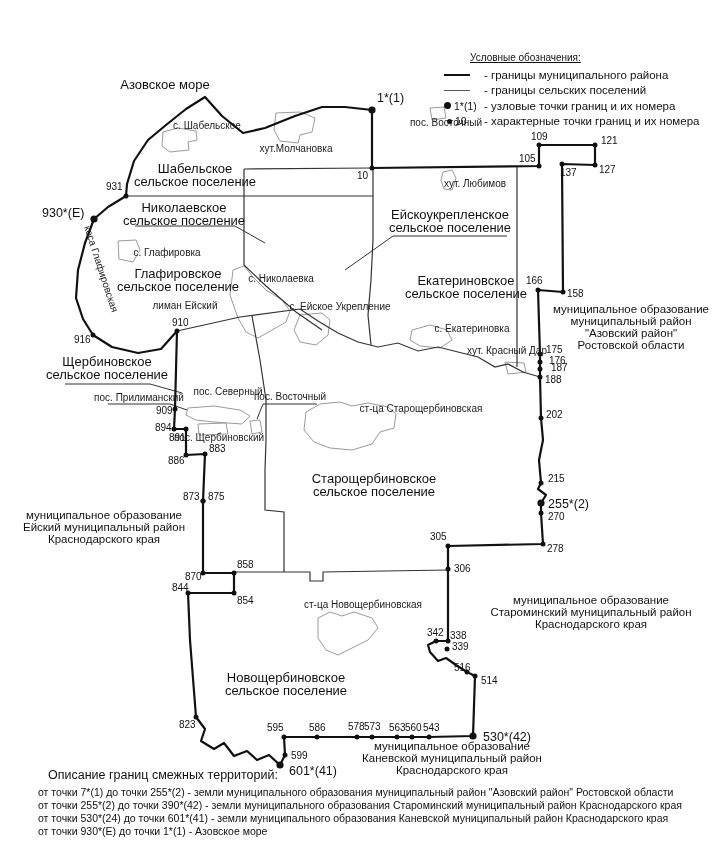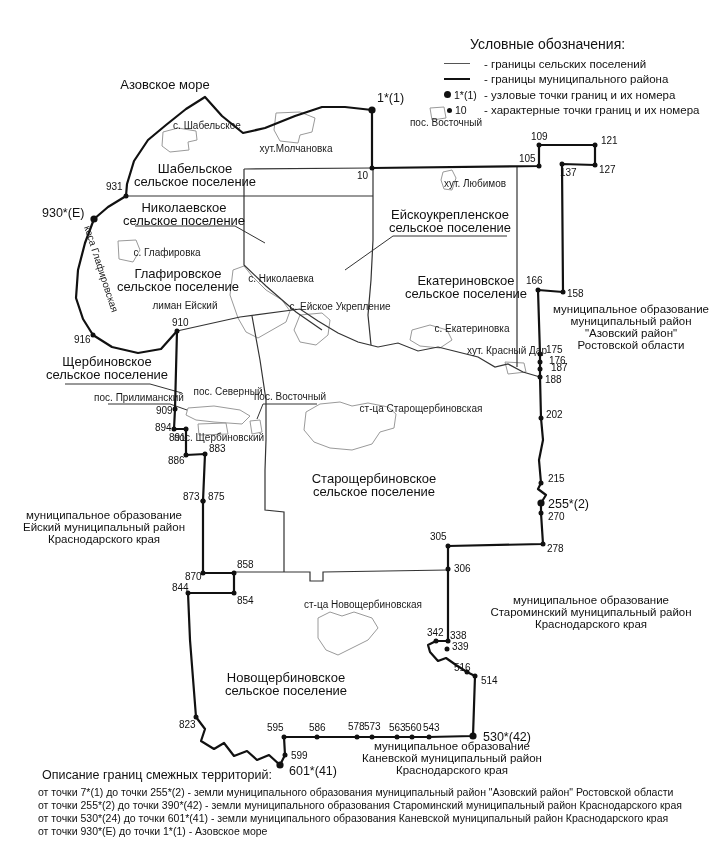--- a/index.html
+++ b/index.html
@@ -7,32 +7,32 @@
         font-family:"Liberation Sans",sans-serif;color:#111;}
   .page svg{position:absolute;left:0;top:0;}
   svg text{fill:#111;font-family:"Liberation Sans",sans-serif;}
   .region{font-size:13px;text-anchor:middle;}
   .place{font-size:10px;text-anchor:middle;fill:#1a1a1a;}
   .water{font-size:10px;text-anchor:middle;fill:#222;}
   .neighbor{font-size:11.5px;text-anchor:middle;}
   .num{font-size:10px;}
   .numnode{font-size:12.5px;}
   .legend{position:absolute;left:438px;top:36px;width:270px;}
-  .legend-title{font-size:14px;margin:0 0 5px 32px;}
+  .legend-title{font-size:10px;margin:16px 0 5px 32px;text-decoration:underline;}
   .legend-row{display:flex;align-items:center;height:13px;margin-bottom:2.5px;}
   .sym{width:46px;min-width:46px;display:flex;align-items:center;gap:3px;padding-left:6px;box-sizing:border-box;}
   .lbl{font-size:11.5px;white-space:nowrap;}
   .line-thick{width:26px;height:0;border-top:2.5px solid #111;}
   .line-thin{width:26px;height:0;border-top:1.5px solid #555;}
   .dot-node{width:7px;height:7px;border-radius:50%;background:#111;}
   .dot-char{width:5px;height:5px;border-radius:50%;background:#111;margin-left:3px;}
   .key{font-size:10.5px;}
   .loc-box{width:15px;height:6px;border:1px solid #888;background:#fff;margin-left:3px;}
   .description{position:absolute;left:38px;top:768px;width:676px;}
-  .desc-title{font-size:12.5px;margin:0 0 4px 4px;}
+  .desc-title{font-size:12.5px;margin:0 0 4px 10px;}
   .desc-line{font-size:10.5px;line-height:13px;white-space:nowrap;}
 </style>
 </head>
 <body>
 
 <div class="page">
 
   <svg width="718" height="861" viewBox="0 0 718 861">
 
     <g fill="none" stroke="#9a9a9a" stroke-width="1">
@@ -216,29 +216,29 @@
         <text x="363" y="608" class="place"><tspan x="363" dy="0">ст-ца Новощербиновская</tspan></text>
         <text x="185" y="309" class="water"><tspan x="185" dy="0">лиман Ейский</tspan></text>
         <text x="98" y="270" class="water" transform="rotate(72 98 270)"><tspan x="98" dy="0">коса Глафировская</tspan></text>
       </g>
   </svg>
 
   <div class="legend">
     <div class="legend-title">Условные обозначения:</div>
     <div class="legend-row">
       <span class="sym">
+          <span class="line-thick"></span>
+        </span>
+      <span class="lbl">- границы муниципального района</span>
+    </div>
+    <div class="legend-row">
+      <span class="sym">
           <span class="line-thin"></span>
         </span>
       <span class="lbl">- границы сельских поселений</span>
-    </div>
-    <div class="legend-row">
-      <span class="sym">
-          <span class="line-thick"></span>
-        </span>
-      <span class="lbl">- границы муниципального района</span>
     </div>
     <div class="legend-row">
       <span class="sym">
           <span class="dot-node"></span>
           <span class="key">1*(1)</span>
         </span>
       <span class="lbl">- узловые точки границ и их номера</span>
     </div>
     <div class="legend-row">
       <span class="sym">

